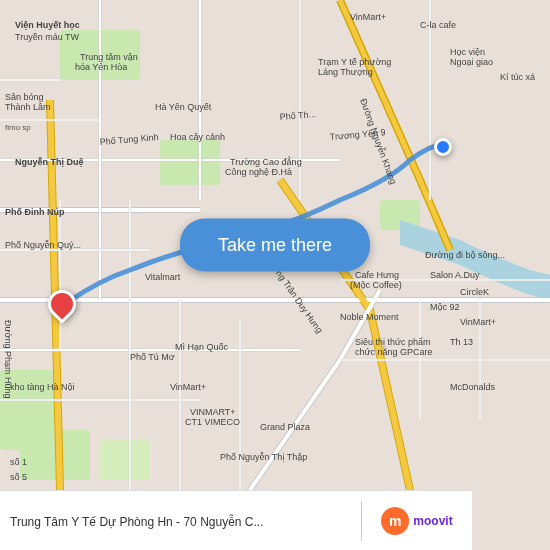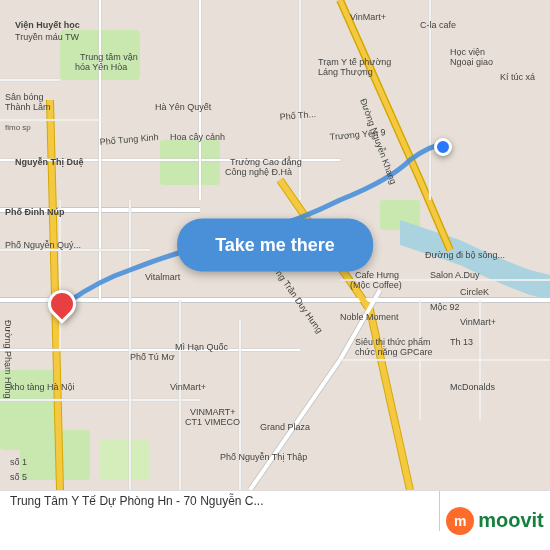--- a/index.html
+++ b/index.html
@@ -22,21 +22,21 @@
       position: absolute;
       top: 50%;
       left: 50%;
       transform: translate(-50%, -50%);
       background: #4a90d9;
       color: white;
       border: none;
       border-radius: 25px;
       padding: 16px 38px;
       font-size: 18px;
-      font-weight: bold;
+      font-weight: normal;
       cursor: pointer;
       box-shadow: 0 3px 10px rgba(0,0,0,0.3);
       white-space: nowrap;
       z-index: 10;
     }
 
     
     .dest-pin {
       position: absolute;
       left: 48px;
@@ -66,24 +66,25 @@
       width: 18px;
       height: 18px;
       background: #2979ff;
       border-radius: 50%;
       border: 3px solid white;
       box-shadow: 0 2px 6px rgba(0,0,0,0.4);
     }
 
     
     #bottom-bar {
-      width: 550px;
+      width: 472px;
       height: 60px;
       background: white;
       display: flex;
+      align-items: center;
       padding: 0 0;
       border-top: 1px solid #ddd;
       position: relative;
     }
 
     #bottom-left {
       flex: 1;
       padding: 0 10px;
       overflow: hidden;
     }
@@ -123,23 +124,23 @@
       border-radius: 50%;
       display: flex;
       align-items: center;
       justify-content: center;
       color: white;
       font-size: 14px;
       font-weight: bold;
     }
 
     #moovit-text {
-      font-size: 20px;
+      font-size: 12px;
       font-weight: bold;
-      color: #15803d;
+      color: #6d28d9;
     }
 
     #osm-credit {
       position: absolute;
       bottom: 2px;
       left: 4px;
       font-size: 9px;
       color: #666;
       z-index: 6;
     }

